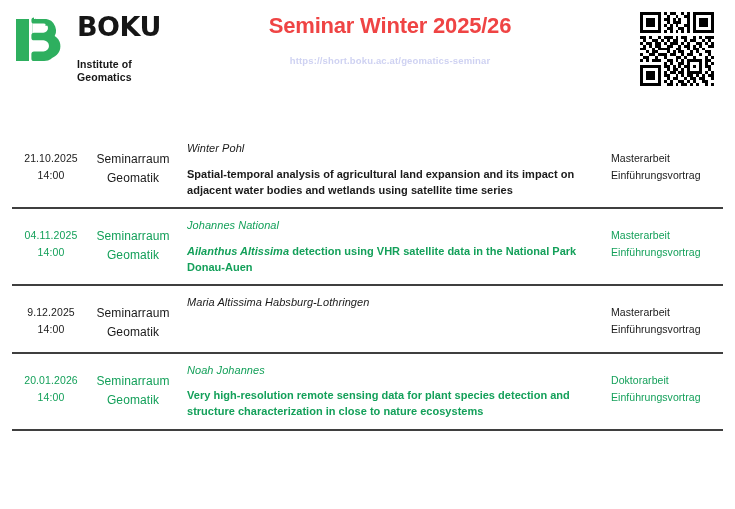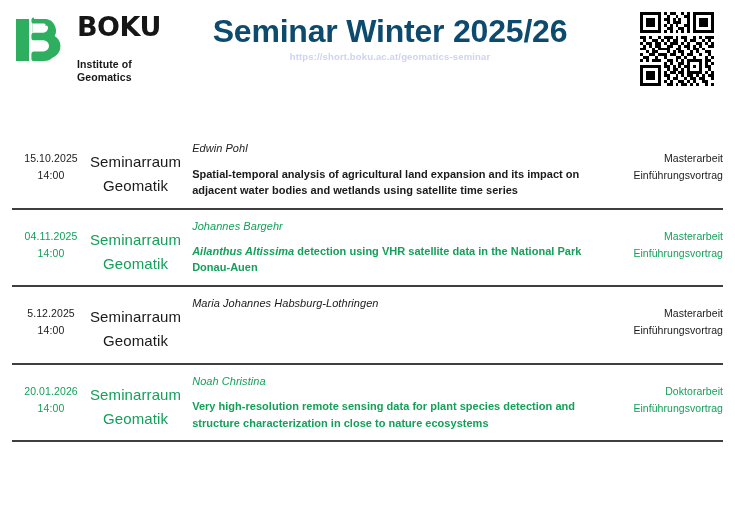--- a/index.html
+++ b/index.html
@@ -70,29 +70,29 @@
   .title-block {
     position: absolute;
     left: 160px;
     top: 14px;
     width: 460px;
     text-align: center;
   }
 
   .main-title {
     font-family: "Liberation Sans", sans-serif;
-    font-size: 32px;
+    font-size: 22px;
     font-weight: bold;
-    color: #0c4a6e;
+    color: #ef4444;
     letter-spacing: -0.2px;
     line-height: 1.1;
   }
 
   .seminar-url {
-    margin-top: 2px;
+    margin-top: 17px;
     font-family: "Liberation Sans", sans-serif;
     font-size: 9.5px;
     font-weight: bold;
     color: #cfd2f2;
     letter-spacing: 0.15px;
   }
 
   .qr-wrap {
     position: absolute;
     right: 13px;
@@ -130,21 +130,21 @@
     text-align: center;
     font-size: 10.5px;
     line-height: 1.62;
     padding-top: 10px;
     letter-spacing: 0.1px;
   }
 
   .col-room {
     flex: 0 0 86px;
     text-align: center;
-    font-size: 15px;
+    font-size: 12px;
     line-height: 1.62;
     padding-top: 10px;
     letter-spacing: 0.1px;
   }
 
   .col-talk {
     flex: 1 1 auto;
     padding-left: 11px;
     padding-right: 14px;
     padding-top: 1px;
@@ -165,21 +165,20 @@
     letter-spacing: 0.02px;
   }
 
   .talk-title em {
     font-weight: bold;
     text-align: right;
   }
 
   .col-type {
     flex: 0 0 112px;
-    text-align: right;
     font-size: 10.5px;
     line-height: 1.62;
     padding-top: 10px;
     letter-spacing: 0.05px;
   }
 
   .tone-dark  { color: #1a1a1a; }
   .tone-green { color: #14a05a; }
 </style>
 </head>
@@ -429,85 +428,85 @@
             <rect x="22" y="24" width="1" height="1"></rect>
           <rect x="24" y="24" width="1" height="1"></rect>
         </g>
       </svg>
     </div>
   </div>
 
   <div class="schedule">
       <div class="row tone-dark">
         <div class="col-date">
-          <div>15.10.2025</div>
+          <div>21.10.2025</div>
           <div>14:00</div>
         </div>
         <div class="col-room">
           <div>Seminarraum</div>
           <div>Geomatik</div>
         </div>
         <div class="col-talk">
-          <div class="speaker">Edwin Pohl</div>
+          <div class="speaker">Winter Pohl</div>
           <div class="talk-title">Spatial-temporal analysis of agricultural land expansion and its impact on adjacent water bodies and wetlands using satellite time series</div>
         </div>
         <div class="col-type">
           <div>Masterarbeit</div>
           <div>Einführungsvortrag</div>
         </div>
       </div>
       <div class="sep"></div>
       <div class="row tone-green">
         <div class="col-date">
           <div>04.11.2025</div>
           <div>14:00</div>
         </div>
         <div class="col-room">
           <div>Seminarraum</div>
           <div>Geomatik</div>
         </div>
         <div class="col-talk">
-          <div class="speaker">Johannes Bargehr</div>
+          <div class="speaker">Johannes National</div>
           <div class="talk-title"><em>Ailanthus Altissima</em> detection using VHR satellite data in the National Park Donau-Auen</div>
         </div>
         <div class="col-type">
           <div>Masterarbeit</div>
           <div>Einführungsvortrag</div>
         </div>
       </div>
       <div class="sep"></div>
       <div class="row tone-dark">
         <div class="col-date">
-          <div>5.12.2025</div>
+          <div>9.12.2025</div>
           <div>14:00</div>
         </div>
         <div class="col-room">
           <div>Seminarraum</div>
           <div>Geomatik</div>
         </div>
         <div class="col-talk">
-          <div class="speaker">Maria Johannes Habsburg-Lothringen</div>
+          <div class="speaker">Maria Altissima Habsburg-Lothringen</div>
         </div>
         <div class="col-type">
           <div>Masterarbeit</div>
           <div>Einführungsvortrag</div>
         </div>
       </div>
       <div class="sep"></div>
       <div class="row tone-green">
         <div class="col-date">
           <div>20.01.2026</div>
           <div>14:00</div>
         </div>
         <div class="col-room">
           <div>Seminarraum</div>
           <div>Geomatik</div>
         </div>
         <div class="col-talk">
-          <div class="speaker">Noah Christina</div>
+          <div class="speaker">Noah Johannes</div>
           <div class="talk-title">Very high-resolution remote sensing data for plant species detection and structure characterization in close to nature ecosystems</div>
         </div>
         <div class="col-type">
           <div>Doktorarbeit</div>
           <div>Einführungsvortrag</div>
         </div>
       </div>
       <div class="sep"></div>
     </div>
 

